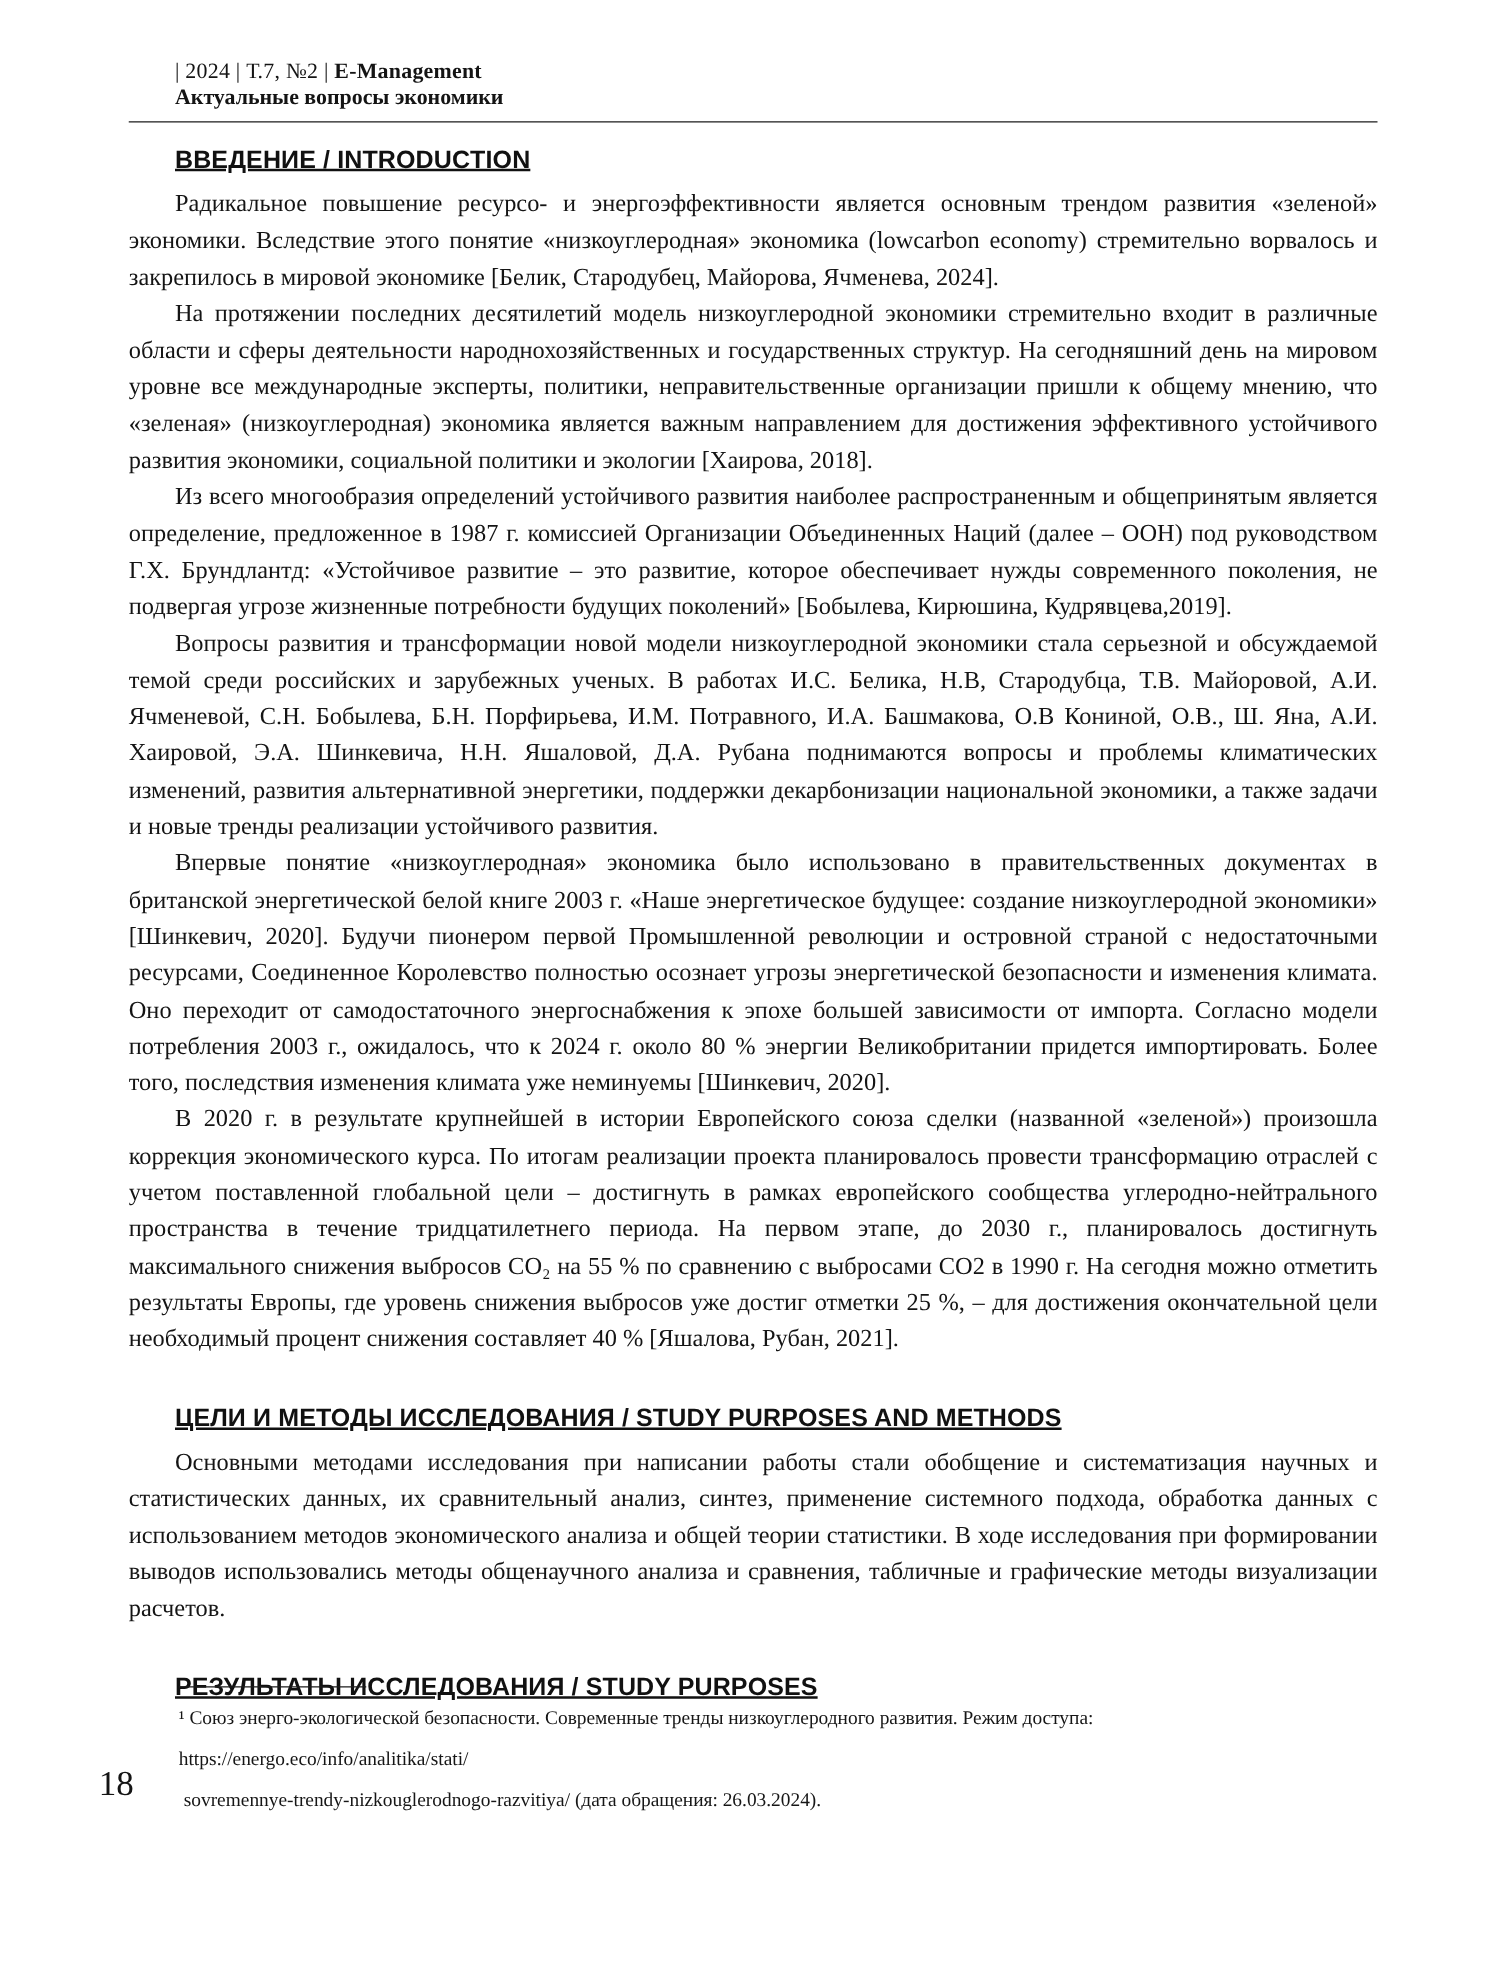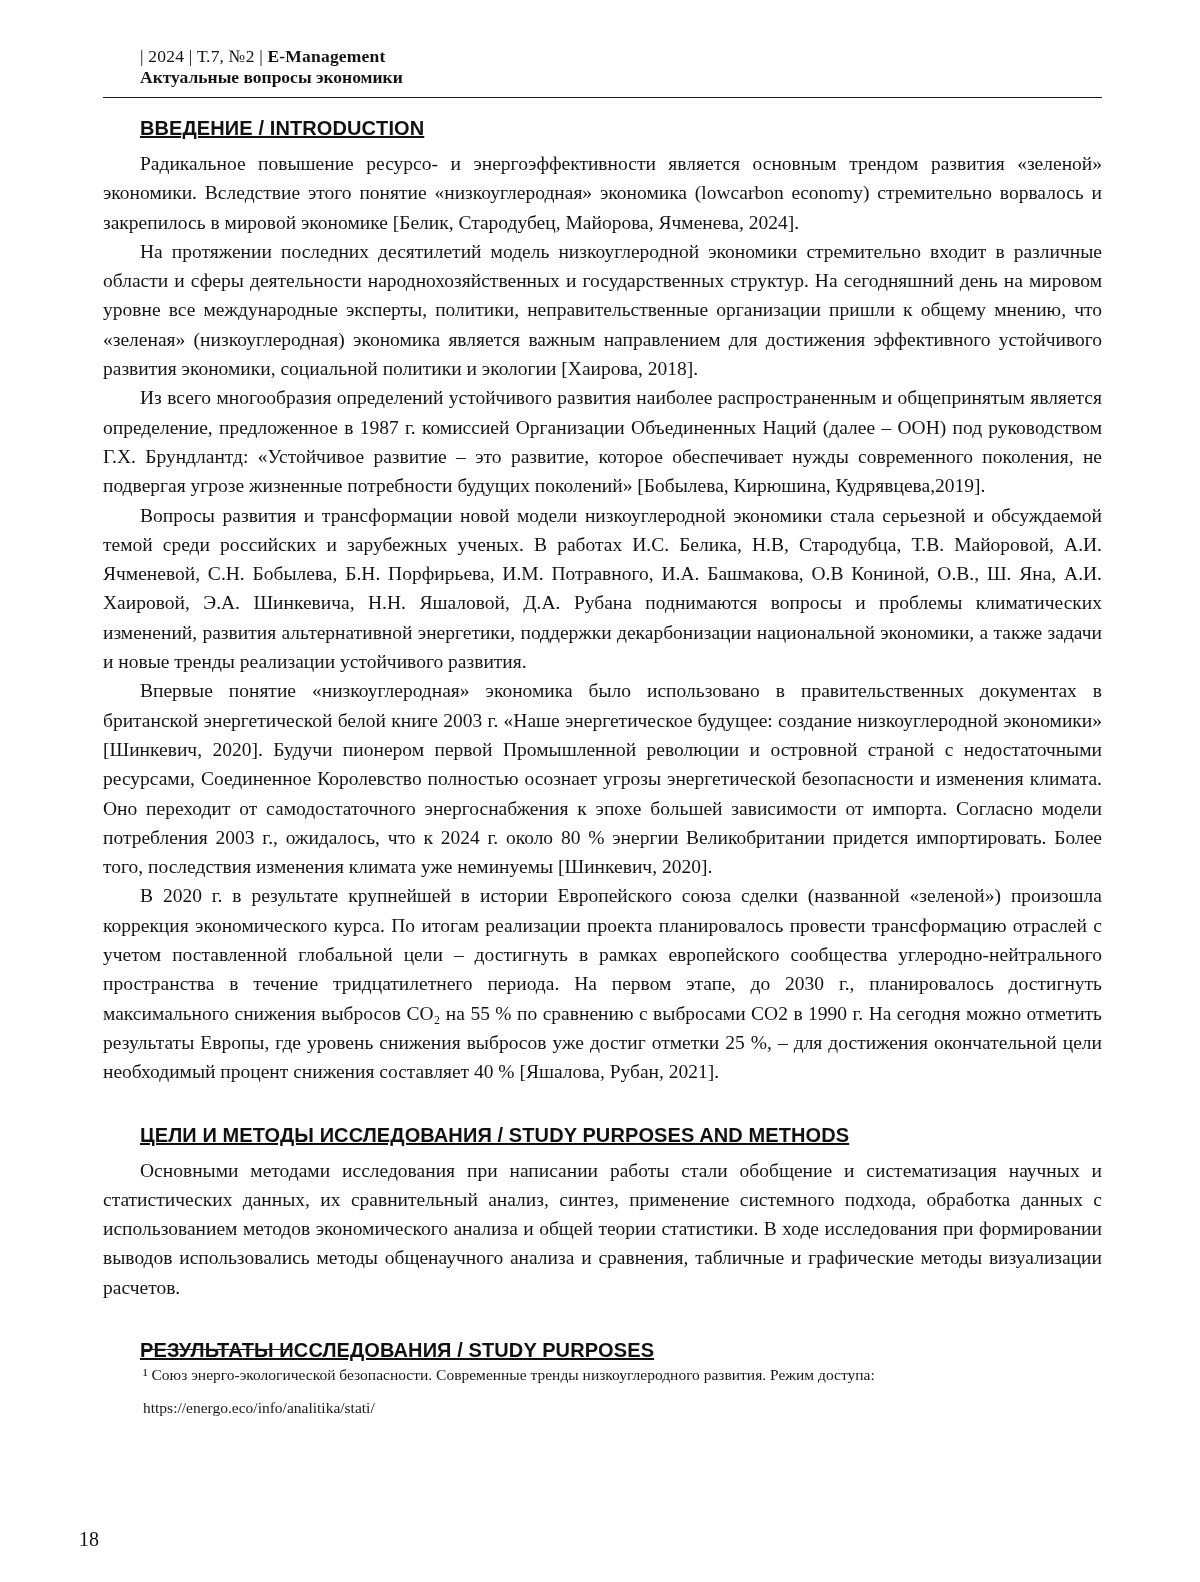--- a/index.html
+++ b/index.html
@@ -66,22 +66,22 @@
   .footnote-line {
     font-size: 15.5px;
     line-height: 33px;
     color: #161616;
   }
   .footnote-line.second { padding-left: 4px; }
 
   .pageno {
     position: absolute;
     left: 79px;
-    top: 1528px;
-    font-size: 20px;
+    top: 1412px;
+    font-size: 28px;
   }
 </style>
 </head>
 <body>
 
 <div class="page">
 
   <div class="runhead">
     <div class="left"><span>| 2024 | Т.7, №2 | </span><b>E-Management</b></div>
     <div class="right">Актуальные вопросы экономики</div>
@@ -98,15 +98,16 @@
   <h2 class="sec spaced">ЦЕЛИ И МЕТОДЫ ИССЛЕДОВАНИЯ / STUDY PURPOSES AND METHODS</h2>
   <p class="body-par">Основными методами исследования при написании работы стали обобщение и систематизация научных и статистических данных, их сравнительный анализ, синтез, применение системного подхода, обработка данных с использованием методов экономического анализа и общей теории статистики. В ходе исследования при формировании выводов использовались методы общенаучного анализа и сравнения, табличные и графические методы визуализации расчетов.</p>
 
   <h2 class="sec spaced">РЕЗУЛЬТАТЫ ИССЛЕДОВАНИЯ / STUDY PURPOSES</h2>
 
 </div>
 
 <div class="footnote-block">
   <div class="footnote-rule"></div>
   <div class="footnote-line">¹ Союз энерго-экологической безопасности. Современные тренды низкоуглеродного развития. Режим доступа: https://energo.eco/info/analitika/stati/</div>
+  <div class="footnote-line second">sovremennye-trendy-nizkouglerodnogo-razvitiya/ (дата обращения: 26.03.2024).</div>
 </div>
 
 <div class="pageno">18</div>
 
 </body></html>

